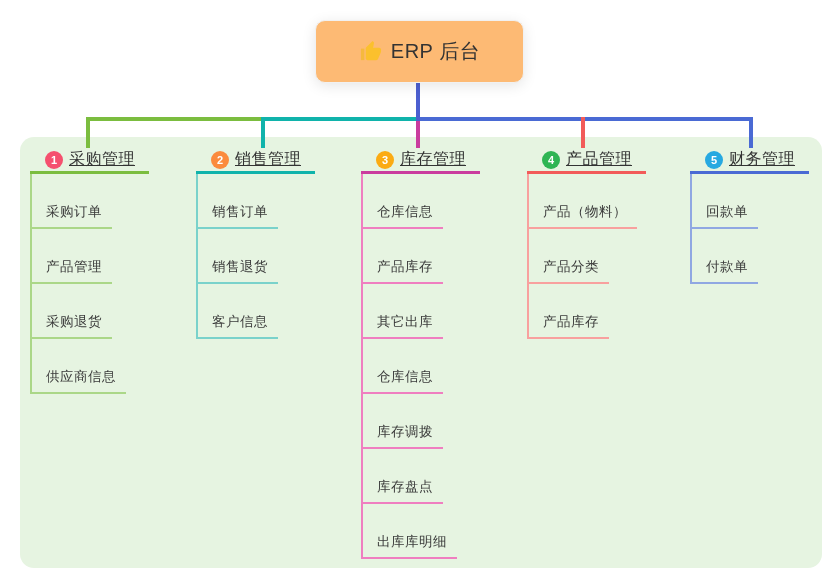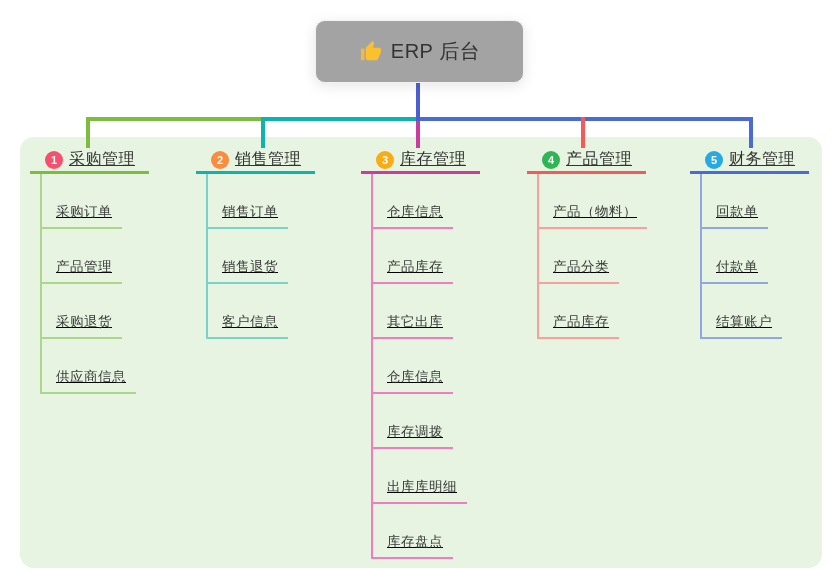--- a/index.html
+++ b/index.html
@@ -8,21 +8,21 @@
     font-family: "Liberation Sans", "DejaVu Sans", sans-serif;
     background: #ffffff;
     position: relative;
     overflow: hidden;
   }
 
   
   .root-node {
     position: absolute; left: 315px; top: 20px;
     width: 209px; height: 63px;
-    background: #a3a3a3;
+    background: #fdba74;
     border: 1px solid #f1f1f1;
     border-radius: 10px;
     box-shadow: 0 3px 14px rgba(0,0,0,0.10);
     display: flex; align-items: center; justify-content: center;
     gap: 9px;
     z-index: 5;
   }
   .root-node .root-title {
     font-size: 20px; color: #333333; font-weight: 500;
     letter-spacing: 0.5px;
@@ -74,24 +74,22 @@
     display: flex; align-items: center; justify-content: center;
     margin-right: 6px; flex: 0 0 auto;
   }
   .branch-title .title-text {
     font-size: 16px; color: #333333; font-weight: 500;
     letter-spacing: 0.5px;
     text-decoration: underline;
   }
 
   .sub-list {
-    margin-left: 10px;
     border-left: 2px solid var(--subline);
     width: fit-content;
-    text-decoration: underline;
   }
   .sub-item {
     width: fit-content;
     padding: 28px 10px 5px 14px;
     border-bottom: 2px solid var(--subline);
     font-size: 13.5px; color: #3a3a3a;
     letter-spacing: 0.5px;
     line-height: 20px;
     white-space: nowrap;
   }
@@ -147,22 +145,22 @@
     <div class="branch-title">
       <span class="badge">3</span>
       <span class="title-text">库存管理</span>
     </div>
     <div class="sub-list">
         <div class="sub-item">仓库信息</div>
         <div class="sub-item">产品库存</div>
         <div class="sub-item">其它出库</div>
         <div class="sub-item">仓库信息</div>
         <div class="sub-item">库存调拨</div>
+        <div class="sub-item">库存盘点</div>
         <div class="sub-item">出库库明细</div>
-        <div class="sub-item">库存盘点</div>
       </div>
   </div>
     <div class="branch" style="--line: #f25b59; --subline: #f8a09e; --badge: #2fb554;">
     <div class="branch-title">
       <span class="badge">4</span>
       <span class="title-text">产品管理</span>
     </div>
     <div class="sub-list">
         <div class="sub-item">产品（物料）</div>
         <div class="sub-item">产品分类</div>
@@ -170,16 +168,15 @@
       </div>
   </div>
     <div class="branch" style="--line: #4a6ad4; --subline: #90a7e2; --badge: #27a9e1;">
     <div class="branch-title">
       <span class="badge">5</span>
       <span class="title-text">财务管理</span>
     </div>
     <div class="sub-list">
         <div class="sub-item">回款单</div>
         <div class="sub-item">付款单</div>
-        <div class="sub-item">结算账户</div>
       </div>
   </div>
   </div>
 
 </body></html>

